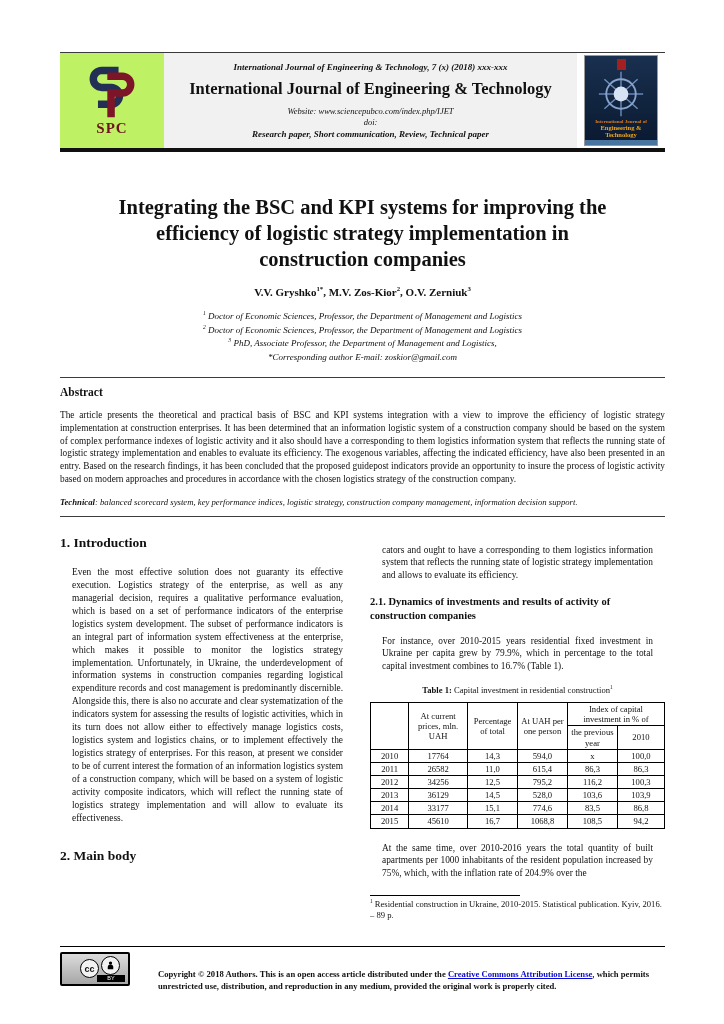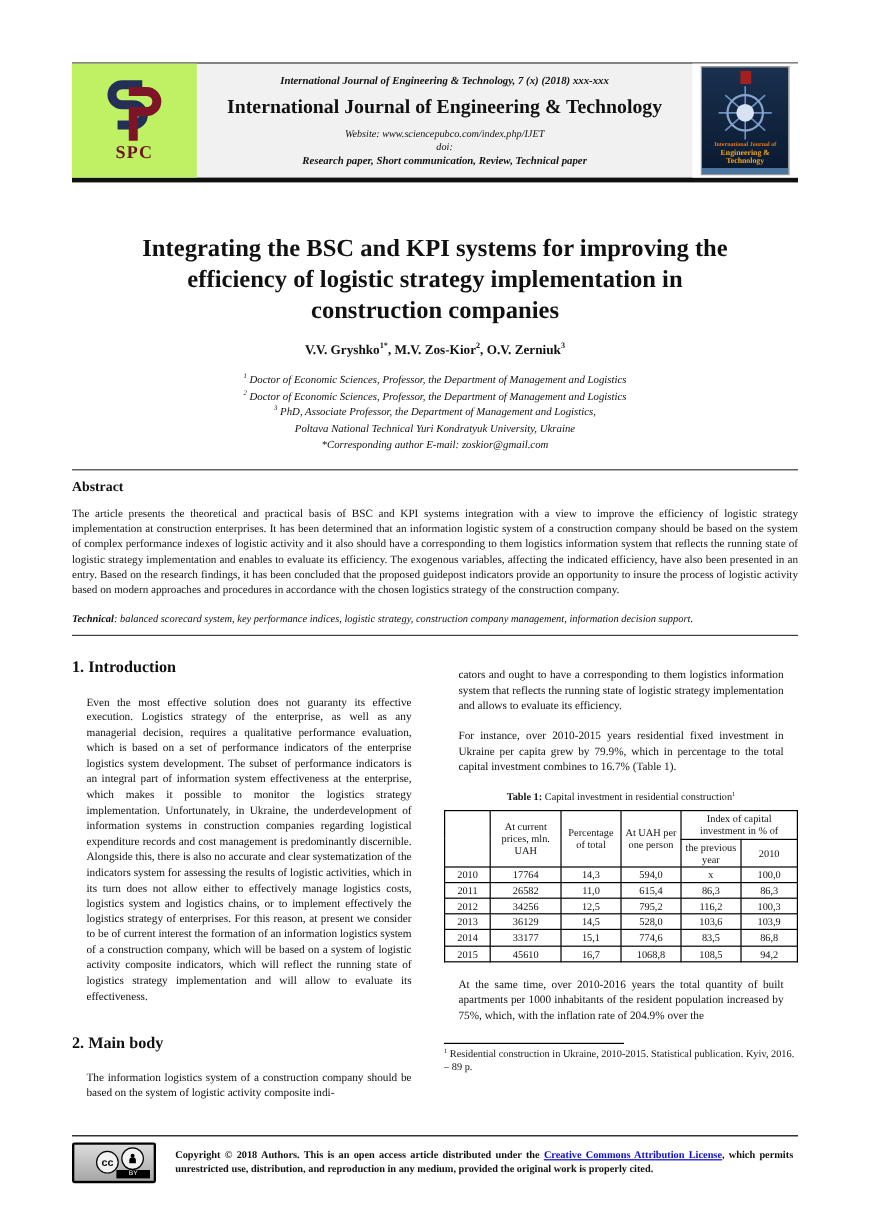--- a/index.html
+++ b/index.html
@@ -76,21 +76,21 @@
   }
   .cc-badge{width:66px;height:30px;border:2px solid #000;border-radius:2px;
     background:linear-gradient(#dcdcdc,#a6a6a6);position:relative;flex:none;}
   .cc-circle{position:absolute;width:17px;height:17px;border:1.5px solid #000;border-radius:50%;
     background:#f2f2f2;display:flex;align-items:center;justify-content:center;
     font-weight:bold;font-size:9px;font-family:"Liberation Sans",sans-serif;}
   .cc-circle-cc{left:18px;top:5px;}
   .cc-circle-by{right:8px;top:2px;}
   .cc-by-strip{position:absolute;right:3px;bottom:2px;width:28px;height:7px;background:#000;
     color:#fff;font-size:5.5px;line-height:7px;text-align:center;font-family:"Liberation Sans",sans-serif;}
-  .footer-text{font-size:8.6px;font-weight:bold;line-height:1.45;text-align:justify;margin:4px;}
+  .footer-text{font-size:8.6px;font-weight:bold;line-height:1.45;text-align:justify;margin:16px;}
   .license-link{color:#0b0bd0;text-decoration:underline;cursor:pointer;}
 </style>
 </head>
 <body>
 
 <div class="page">
 
   <div class="header-band">
     <div class="logo-box">
       <svg width="54" height="58" viewBox="0 0 54 62">
@@ -132,41 +132,40 @@
 
   <h1 class="article-title">Integrating the BSC and KPI systems for improving the efficiency of logistic strategy implementation in construction companies</h1>
 
   <div class="authors-line"><span>V.V. Gryshko</span><sup>1*</sup><span>, </span><span>M.V. Zos-Kior</span><sup>2</sup><span>, </span><span>O.V. Zerniuk</span><sup>3</sup>
   </div>
 
   <div class="affiliations">
     <div><sup>1</sup><span> Doctor of Economic Sciences, Professor, the Department of Management and Logistics</span></div>
     <div><sup>2</sup><span> Doctor of Economic Sciences, Professor, the Department of Management and Logistics</span></div>
     <div><sup>3</sup><span> PhD, Associate Professor, the Department of Management and Logistics,</span></div>
-    <div><span>Poltava National Technical Yuri Kondratyuk University, Ukraine</span></div>
     <div><span>*Corresponding author E-mail: zoskior@gmail.com</span></div>
   </div>
 
   <hr class="rule rule-top">
   <h2 class="abstract-heading">Abstract</h2>
   <p class="abstract-text">The article presents the theoretical and practical basis of BSC and KPI systems integration with a view to improve the efficiency of logistic strategy implementation at construction enterprises. It has been determined that an information logistic system of a construction company should be based on the system of complex performance indexes of logistic activity and it also should have a corresponding to them logistics information system that reflects the running state of logistic strategy implementation and enables to evaluate its efficiency. The exogenous variables, affecting the indicated efficiency, have also been presented in an entry. Based on the research findings, it has been concluded that the proposed guidepost indicators provide an opportunity to insure the process of logistic activity based on modern approaches and procedures in accordance with the chosen logistics strategy of the construction company.</p>
   <p class="keywords-line"><span class="keywords-label">Technical</span><span>: balanced scorecard system, key performance indices, logistic strategy, construction company management, information decision support.</span></p>
   <hr class="rule rule-bottom">
 
   <div class="columns">
 
     <div class="col">
       <h2 class="sec-heading">1. Introduction</h2>
       <p>Even the most effective solution does not guaranty its effective execution. Logistics strategy of the enterprise, as well as any managerial decision, requires a qualitative performance evaluation, which is based on a set of performance indicators of the enterprise logistics system development. The subset of performance indicators is an integral part of information system effectiveness at the enterprise, which makes it possible to monitor the logistics strategy implementation. Unfortunately, in Ukraine, the underdevelopment of information systems in construction companies regarding logistical expenditure records and cost management is predominantly discernible. Alongside this, there is also no accurate and clear systematization of the indicators system for assessing the results of logistic activities, which in its turn does not allow either to effectively manage logistics costs, logistics system and logistics chains, or to implement effectively the logistics strategy of enterprises. For this reason, at present we consider to be of current interest the formation of an information logistics system of a construction company, which will be based on a system of logistic activity composite indicators, which will reflect the running state of logistics strategy implementation and will allow to evaluate its effectiveness.</p>
       <h2 class="sec-heading sec-heading2">2. Main body</h2>
-      <p>The information logistics system of a construction company should be based on the system of logistic activity composite indi-</p>
     </div>
 
     <div class="col">
       <p>cators and ought to have a corresponding to them logistics information system that reflects the running state of logistic strategy implementation and allows to evaluate its efficiency.</p>
+      <h3 class="subsec-heading">2.1. Dynamics of investments and results of activity of construction companies</h3>
       <p>For instance, over 2010-2015 years residential fixed investment in Ukraine per capita grew by 79.9%, which in percentage to the total capital investment combines to 16.7% (Table 1).</p>
 
       <div class="table-caption"><span class="caption-label">Table 1:</span><span> Capital investment in residential construction</span><sup>1</sup></div>
 
       <table class="data-table">
         <thead>
           <tr>
             <td class="c-year" rowspan="2"></td>
             <td class="c2" rowspan="2">At current prices, mln. UAH</td>
             <td class="c3" rowspan="2">Percentage of total</td>

